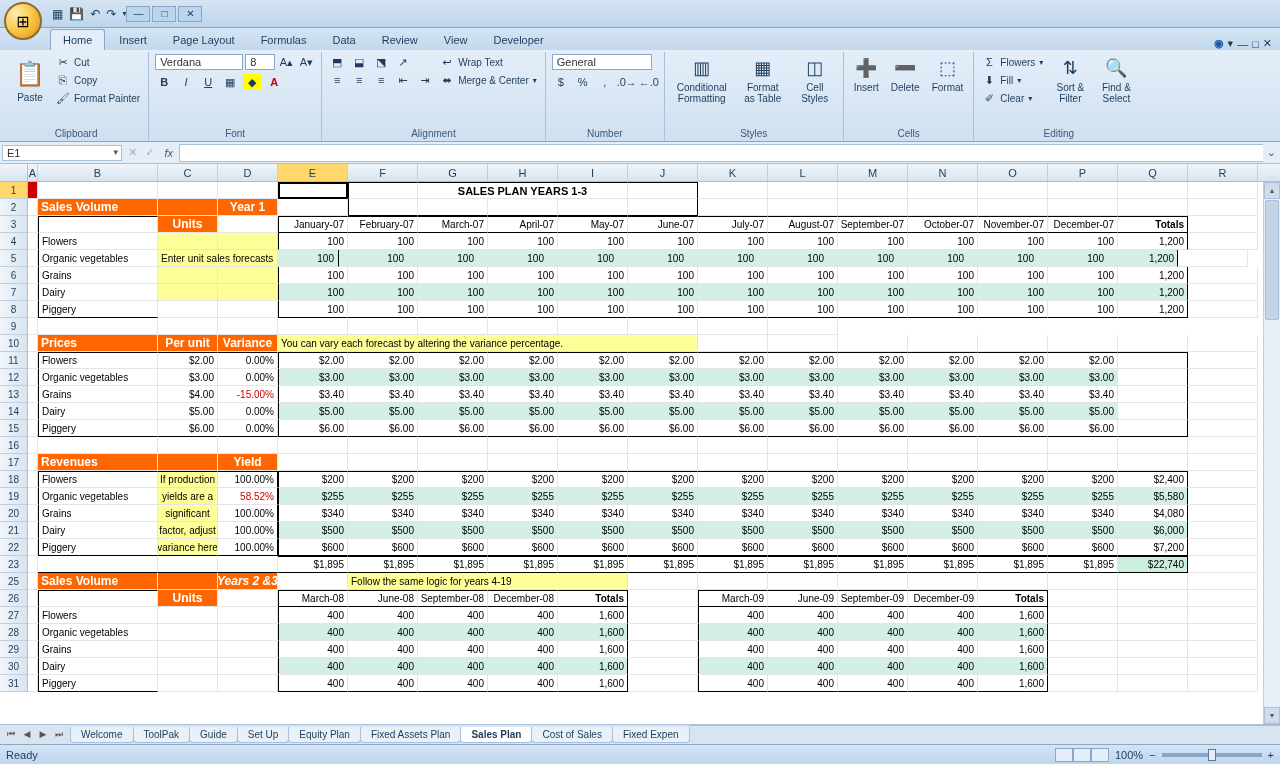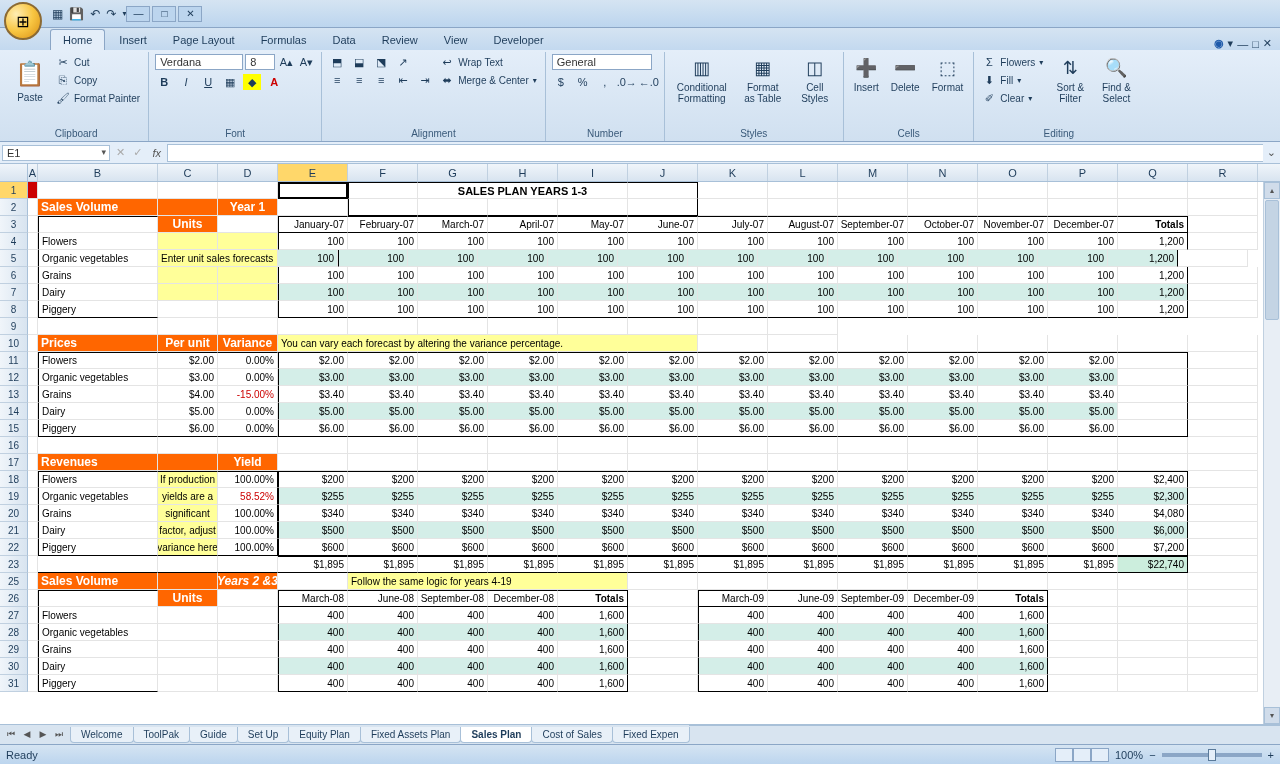--- a/index.html
+++ b/index.html
@@ -26,21 +26,21 @@
 .rbtn.big .ico { width: 32px; height: 32px; font-size: 24px; }
 .small-grid { display: flex; flex-direction: column; gap: 2px; }
 .small-btn { display: flex; align-items: center; gap: 4px; color: #1e3c5a; font-size: 10px; padding: 1px 2px; }
 .small-ico { width: 14px; height: 14px; display: inline-flex; align-items: center; justify-content: center; font-size: 11px; }
 .font-box { display: flex; gap: 2px; }
 .font-sel { background: #fff; border: 1px solid #8ba6c6; padding: 1px 4px; font-size: 11px; color: #333; }
 .align-grid { display: flex; flex-direction: column; gap: 2px; }
 .align-btn { width: 18px; height: 16px; border: 1px solid transparent; display: inline-flex; align-items: center; justify-content: center; font-size: 11px; color: #1e3c5a; }
 
 .formula-bar { height: 22px; background: #e4eef9; border-bottom: 1px solid #a8c0d8; display: flex; align-items: center; }
-.name-box { width: 108px; background: #fff; border: 1px solid #a8c0d8; margin: 0 2px; padding: 1px 18px 1px 4px; font-size: 11px; color: #333; position: relative; }
+.name-box { width: 120px; background: #fff; border: 1px solid #a8c0d8; margin: 0 2px; padding: 1px 18px 1px 4px; font-size: 11px; color: #333; position: relative; }
 .name-box:after { content: '▾'; position: absolute; right: 3px; font-size: 9px; color: #555; }
 .fx-lbl { padding: 0 6px; color: #555; font-style: italic; }
 .fx-input { flex: 1; background: #fff; border: 1px solid #a8c0d8; border-right: none; height: 18px; padding: 1px 4px; }
 
 .sheet-area { position: relative; height: 560px; overflow: hidden; }
 .col-headers { display: flex; height: 18px; background: linear-gradient(#f0f5fa, #d8e4f0); border-bottom: 1px solid #a8c0d8; }
 .corner { width: 28px; border-right: 1px solid #a8c0d8; background: linear-gradient(#f0f5fa, #d8e4f0); }
 .col-h { border-right: 1px solid #c0d0e0; display: flex; align-items: center; justify-content: center; color: #1e3c5a; font-size: 11px; }
 .col-h.sel { background: #ffd76a; }
 .rows { position: relative; }
@@ -689,21 +689,21 @@
         <div class="cell right stripe" style="width: 70px;">$255</div>
         <div class="cell right stripe" style="width: 70px;">$255</div>
         <div class="cell right stripe" style="width: 70px;">$255</div>
         <div class="cell right stripe" style="width: 70px;">$255</div>
         <div class="cell right stripe" style="width: 70px;">$255</div>
         <div class="cell right stripe" style="width: 70px;">$255</div>
         <div class="cell right stripe" style="width: 70px;">$255</div>
         <div class="cell right stripe" style="width: 70px;">$255</div>
         <div class="cell right stripe" style="width: 70px;">$255</div>
         <div class="cell right stripe" style="width: 70px;">$255</div>
-        <div class="cell right stripe border-right" style="width: 70px;">$2,300</div>
+        <div class="cell right stripe border-right" style="width: 70px;">$5,580</div>
         <div class="cell " style="width: 70px;"></div>
       </div>
       <div class="row">
         <div class="row-h">20</div>
         <div class="cell " style="width: 10px;"></div>
         <div class="cell border-left" style="width: 120px;">Grains</div>
         <div class="cell yellow center" style="width: 60px;">significant</div>
         <div class="cell right border-right" style="width: 60px;">100.00%</div>
         <div class="cell right border-left" style="width: 70px;">$340</div>
         <div class="cell right" style="width: 70px;">$340</div>

